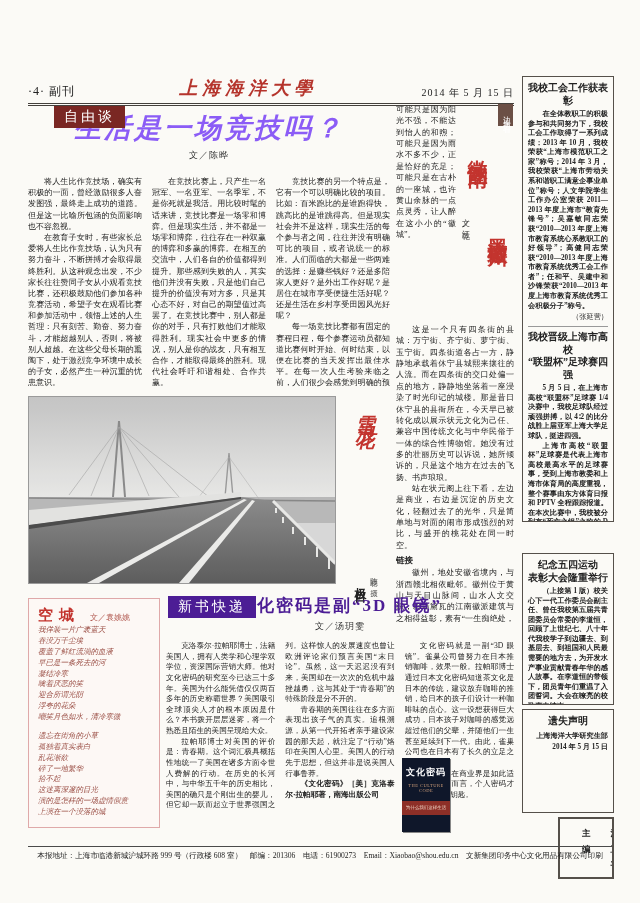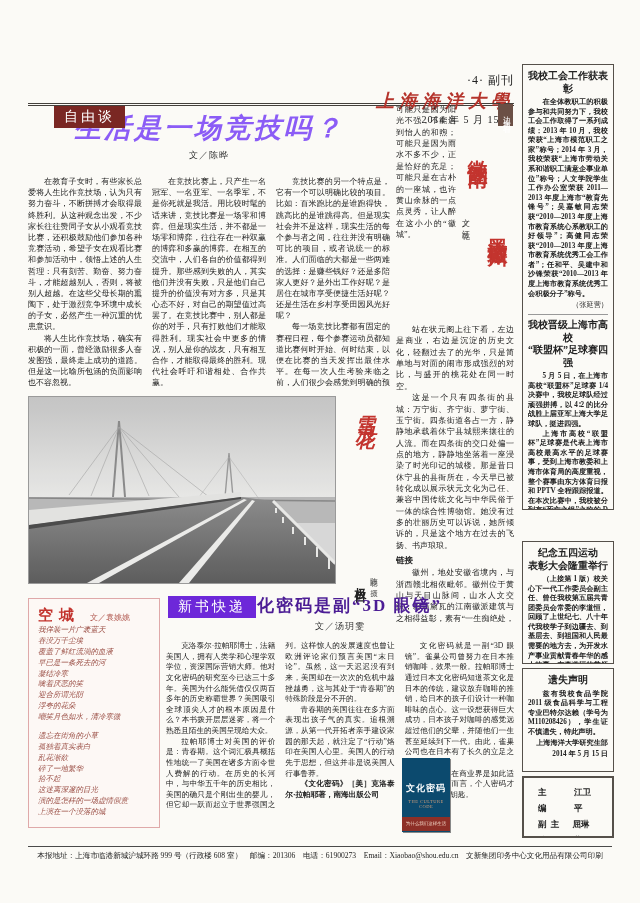--- a/index.html
+++ b/index.html
@@ -1,21 +1,21 @@
 <!DOCTYPE html>
 <html><head>
 <meta charset="utf-8">
 <style>
   html,body{margin:0;padding:0;background:#e8e6e0;}
   .page{position:relative;width:640px;height:903px;background:#fbfaf6;overflow:hidden;
         font-family:"Liberation Serif","DejaVu Serif",serif;color:#222;}
   
   .header{position:absolute;left:28px;top:72px;width:486px;height:28px;
           border-bottom:3px double #44403c;display:flex;justify-content:space-between;
-          align-items:flex-end;padding-bottom:3px;flex-direction:column;}
+          align-items:flex-end;padding-bottom:3px;}
   .page-label{font-size:12px;letter-spacing:1px;}
   .masthead{font-size:18px;font-weight:bold;font-style:italic;color:#b5342c;letter-spacing:5px;}
   .issue-date{font-size:10px;letter-spacing:1px;}
   
   .a1-head{position:absolute;left:28px;top:106px;width:362px;height:64px;text-align:center;}
   .tag{display:inline-block;background:#7a2723;color:#fff;font-size:14px;padding:2px 10px;letter-spacing:3px;}
   .a1-tag{position:absolute;left:26px;top:0;}
   .a1-title{font-size:27px;font-weight:bold;font-style:italic;color:#8b5cf6;letter-spacing:3px;margin-top:4px;}
   .byline{font-size:9px;color:#333;margin-top:3px;letter-spacing:1px;}
   .a1-body{position:absolute;left:28px;top:176px;width:362px;height:216px;
@@ -47,39 +47,39 @@
   
   .poem{position:absolute;left:28px;top:598px;width:132px;height:230px;border:1px solid #dfa9a9;
         background:#fdf8f5;padding:7px 9px;box-sizing:border-box;}
   .poem-title{font-size:15px;font-weight:bold;color:#c3342e;letter-spacing:6px;}
   .poem-by{font-size:8px;color:#b0554c;margin-left:6px;}
   .poem-line{font-size:7.5px;font-style:italic;color:#9c5047;line-height:1.45;white-space:nowrap;}
   .stanza-gap{height:8px;}
   
   .a3{position:absolute;left:166px;top:592px;width:348px;height:246px;}
   .a3-head{position:relative;text-align:center;height:44px;}
-  .a3-tag{position:absolute;left:2px;top:2px;background:#6d28d9;}
+  .a3-tag{position:absolute;left:2px;top:2px;background:#4c1d95;}
   .a3-title{font-size:17px;font-weight:bold;color:#4c1d95;letter-spacing:2px;margin-top:2px;}
   .a3-body{margin-top:3px;height:196px;column-count:3;column-gap:10px;font-size:7.6px;
            line-height:1.4;text-align:justify;overflow:hidden;}
   .book-credit{font-weight:bold;}
-  .book{position:absolute;right:64px;bottom:6px;width:48px;height:74px;background:#0c4a6e;
-        color:#eee;text-align:center;box-shadow:1px 1px 0 #888;padding-top:24px;box-sizing:border-box;}
+  .book{position:absolute;right:64px;bottom:6px;width:48px;height:74px;background:#0f172a;
+        color:#eee;text-align:center;box-shadow:1px 1px 0 #888;padding-top:8px;box-sizing:border-box;}
   .book-title{font-size:9px;font-weight:bold;color:#fff;letter-spacing:1px;}
   .book-sub{font-size:4.5px;color:#cf9f7a;margin-top:4px;letter-spacing:.5px;}
   .book-band{margin-top:8px;background:#8d2f27;height:14px;font-size:4.5px;color:#f2d9c9;line-height:14px;}
   
-  .sidebar{position:absolute;left:522px;top:64px;width:92px;}
+  .sidebar{position:absolute;left:522px;top:76px;width:92px;}
   .sb-box{border:1px solid #55504a;padding:5px 5px;margin-bottom:4px;box-sizing:border-box;overflow:hidden;background:#fbfaf6;}
   .sb-title{font-size:10px;font-weight:bold;text-align:center;line-height:1.25;margin-bottom:3px;}
   .sb-body{font-size:7.2px;line-height:1.33;text-align:justify;font-weight:bold;}
   .sb-sig{font-size:7.2px;text-align:right;margin-top:1px;}
   .sb-divider{border:none;border-top:1px solid #999;margin:4px 0;}
   .sb-right{text-align:right;font-weight:bold;}
-  .masthead-box{padding:6px 14px;border-width:2px;}
+  .masthead-box{padding:6px 22px;border-width:2px;margin-left:36px;}
   .mh-row{display:flex;justify-content:space-between;font-size:8.5px;font-weight:bold;line-height:1.9;}
   .mh-role{letter-spacing:1px;}
   
   .footer{position:absolute;left:28px;top:846px;width:584px;border-top:1px solid #4a4a4a;
           padding-top:4px;font-size:7.6px;text-align:center;color:#222;}
 </style>
 </head>
 <body>
 
 <div class="page">
@@ -90,41 +90,41 @@
     <span class="issue-date">2014 年 5 月 15 日</span>
   </div>
 
   <div class="a1-head">
     <span class="tag a1-tag">自由谈</span>
     <div class="a1-title">生活是一场竞技吗？</div>
     <div class="byline">文／陈晔</div>
   </div>
 
   <div class="a1-body">
+    <p>将人生比作竞技场，确实有积极的一面，曾经激励很多人奋发图强，最终走上成功的道路。但是这一比喻所包涵的负面影响也不容忽视。</p>
     <p>在教育子女时，有些家长总爱将人生比作竞技场，认为只有努力奋斗，不断拼搏才会取得最终胜利。从这种观念出发，不少家长往往赞同子女从小观看竞技比赛，还积极鼓励他们参加各种竞赛活动，希望子女在观看比赛和参加活动中，领悟上述的人生哲理：只有刻苦、勤奋、努力奋斗，才能超越别人，否则，将被别人超越。在这些父母长期的熏陶下，处于激烈竞争环境中成长的子女，必然产生一种沉重的忧患意识。</p>
-    <p>将人生比作竞技场，确实有积极的一面，曾经激励很多人奋发图强，最终走上成功的道路。但是这一比喻所包涵的负面影响也不容忽视。</p>
     <p>在竞技比赛上，只产生一名冠军、一名亚军、一名季军，不是你死就是我活。用比较时髦的话来讲，竞技比赛是一场零和博弈。但是现实生活，并不都是一场零和博弈，往往存在一种双赢的博弈和多赢的博弈。在相互的交流中，人们各自的价值都得到提升。那些感到失败的人，其实他们并没有失败，只是他们自己提升的价值没有对方多，只是其心态不好，对自己的期望值过高罢了。在竞技比赛中，别人都是你的对手，只有打败他们才能取得胜利。现实社会中更多的情况，别人是你的战友，只有相互合作，才能取得最终的胜利。现代社会呼吁和谐相处、合作共赢。</p>
     <p>竞技比赛的另一个特点是，它有一个可以明确比较的项目。比如：百米跑比的是谁跑得快，跳高比的是谁跳得高。但是现实社会并不是这样，现实生活的每个参与者之间，往往并没有明确可比的项目，或者说统一的标准。人们面临的大都是一些两难的选择：是赚些钱好？还是多陪家人更好？是外出工作好呢？是居住在城市享受便捷生活好呢？还是生活在乡村享受田园风光好呢？</p>
     <p>每一场竞技比赛都有固定的赛程日程，每个参赛运动员都知道比赛何时开始、何时结束，以便在比赛的当天发挥出最佳水平。在每一次人生考验来临之前，人们很少会感觉到明确的预示。如果没有过硬的实力，根本不存在临阵磨枪的可能。在现实生活中人们最好的方法就是有备无患，“时刻准备着”，等待考验的来临。正如富兰克林所言：“机会等待有准备的人。”</p>
 
   </div>
 
   <div class="a2">
     <div class="a2-top">
       <div class="a2-intro">可能只是因为阳光不强，不能达到怡人的和煦；可能只是因为雨水不多不少，正是恰好的充足；可能只是在古朴的一座城，也许黄山余脉的一点点灵秀，让人醉在这小小的“徽城”。</div>
       <div class="a2-headblock">
         <span class="a2-label vert">边走边看</span>
         <span class="a2-t1 vert">徽韵江南</span>
         <span class="a2-t2 vert">墨迹徽州</span>
         <span class="a2-by vert">文／汪乾</span>
       </div>
     </div>
     <div class="a2-body">
+      <p>这是一个只有四条街的县城：万宁街、齐宁街、萝宁街、玉宁街。四条街道各占一方，静静地承载着休宁县城熙来攘往的人流。而在四条街的交口处偏一点的地方，静静地坐落着一座浸染了时光印记的城楼。那是昔日休宁县的县衙所在，今天早已被转化成以展示状元文化为己任、兼容中国传统文化与中华民俗于一体的综合性博物馆。她没有过多的壮丽历史可以诉说，她所倾诉的，只是这个地方在过去的飞扬、书声琅琅。</p>
       <p>站在状元阁上往下看，左边是商业，右边是沉淀的历史文化，轻翻过去了的光华，只是简单地与对面的闹市形成强烈的对比，与盛开的桃花处在同一时空。</p>
-      <p>这是一个只有四条街的县城：万宁街、齐宁街、萝宁街、玉宁街。四条街道各占一方，静静地承载着休宁县城熙来攘往的人流。而在四条街的交口处偏一点的地方，静静地坐落着一座浸染了时光印记的城楼。那是昔日休宁县的县衙所在，今天早已被转化成以展示状元文化为己任、兼容中国传统文化与中华民俗于一体的综合性博物馆。她没有过多的壮丽历史可以诉说，她所倾诉的，只是这个地方在过去的飞扬、书声琅琅。</p>
       <div class="link-head">链接</div>
       <p>徽州，地处安徽省境内，与浙西赣北相依毗邻。徽州位于黄山与天目山脉间，山水人文交织，粉墙黛瓦的江南徽派建筑与之相得益彰，素有“一生痴绝处，无梦到徽州”之美誉。明清时徽商称雄中国商界 500 余年，有“无徽不成镇”、“徽商遍天下”之说。</p>
 
     </div>
   </div>
 
   <div class="photo">
     <svg width="306" height="186" viewBox="0 0 306 186">
       <defs>
         <linearGradient id="sky" x1="0" y1="0" x2="0" y2="1">
@@ -232,36 +232,33 @@
         <div>我校晋级上海市高校</div>
         <div>“联盟杯”足球赛四强</div>
       </div>
       <div class="sb-body">
         <p>5 月 5 日，在上海市高校“联盟杯”足球赛 1/4 决赛中，我校足球队经过顽强拼搏，以 4∶2 的比分战胜上届亚军上海大学足球队，挺进四强。</p>
         <p>上海市高校“联盟杯”足球赛是代表上海市高校最高水平的足球赛事，受到上海市教委和上海市体育局的高度重视，整个赛事由东方体育日报和 PPTV 全程跟踪报道。在本次比赛中，我校被分到有“死亡之组”之称的 D 组，分别和上届冠军上海电力学院、季军华东理工大学等强队相遇。我校足球队展现出良好的心理素质和顽强作风，不畏强手、敢于超越，连续战胜对手，并最终小组出线。在 1/4 决赛中，队员们爆发出顽强的战斗力，最终战胜对手，顺利晋级 4 强。</p>
       </div>
 
     </div>
 
-    <div class="sb-box" style="height:123px;margin-top:31px;">
+    <div class="sb-box" style="height:152px;margin-top:31px;">
       <div class="sb-title">
         <div>纪念五四运动</div>
         <div>表彰大会隆重举行</div>
       </div>
       <div class="sb-body">
         <p>（上接第 1 版）校关心下一代工作委员会副主任、曾任我校第五届共青团委员会常委的李道恒，回顾了上世纪七、八十年代我校学子到边疆去、到基层去、到祖国和人民最需要的地方去，为开发水产事业贡献青春年华的感人故事。在李道恒的带领下，团员青年们重温了入团誓词。大会在嘹亮的校歌声中结束。</p>
       </div>
 
     </div>
 
     <div class="sb-box" style="height:104px;">
       <div class="sb-title">遗失声明</div>
-      <div class="sb-body">
-        <p>兹有我校食品学院 2011 级食品科学与工程专业巴特尔达赖（学号为 M110208426），学生证不慎遗失，特此声明。</p>
-      </div>
       <div class="sb-sig sb-right">上海海洋大学研究生部</div>
       <div class="sb-sig sb-right">2014 年 5 月 15 日</div>
     </div>
 
     <div class="sb-box masthead-box" style="height:62px;border-width:2px;">
       <div class="mh-row">
         <span class="mh-role">主　　编</span>
         <span>江卫平</span>
       </div>
       <div class="mh-row">

